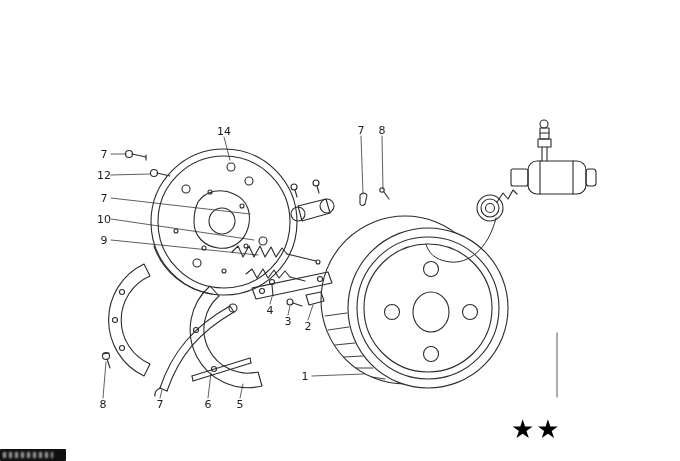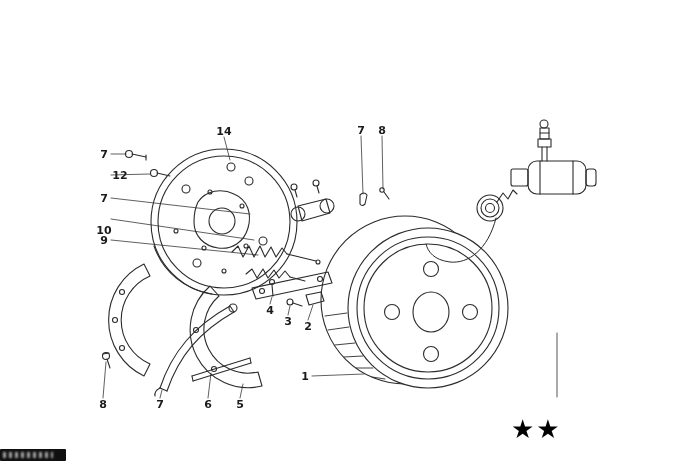--- a/index.html
+++ b/index.html
@@ -3,21 +3,21 @@
 <meta charset="utf-8">
 <style>
   html,body{margin:0;padding:0;background:#e8e8e8;}
   .stage{
     position:relative;width:680px;height:461px;background:#ffffff;
     overflow:hidden;font-family:"DejaVu Sans", sans-serif;
   }
   .stage svg{position:absolute;left:0;top:0;}
   .callout{
     position:absolute;transform:translate(-50%,-50%);
-    font-size:11px;font-weight:700;color:#1b1b1b;line-height:1;
+    font-size:11px;font-weight:400;color:#1b1b1b;line-height:1;
     user-select:none;white-space:nowrap;
   }
   .stars{
     position:absolute;left:511px;top:416px;
     font-size:26px;font-weight:700;color:#000;letter-spacing:2px;line-height:1;
   }
   .watermark{
     position:absolute;left:0;bottom:0;width:66px;height:12px;
     background:#101010;border-radius:1px;overflow:hidden;
   }
@@ -204,23 +204,23 @@
       </g>
 
       <g stroke-width="0.8">
         <path d="M557,333 L557,397"></path>
       </g>
 
     </g>
   </svg>
 
   <span class="callout" style="left:104px;top:154px">7</span>
-  <span class="callout" style="left:120px;top:175px">12</span>
+  <span class="callout" style="left:104px;top:175px">12</span>
   <span class="callout" style="left:104px;top:198px">7</span>
-  <span class="callout" style="left:104px;top:230px">10</span>
+  <span class="callout" style="left:104px;top:219px">10</span>
   <span class="callout" style="left:104px;top:240px">9</span>
   <span class="callout" style="left:224px;top:131px">14</span>
   <span class="callout" style="left:361px;top:130px">7</span>
   <span class="callout" style="left:382px;top:130px">8</span>
   <span class="callout" style="left:270px;top:310px">4</span>
   <span class="callout" style="left:288px;top:321px">3</span>
   <span class="callout" style="left:308px;top:326px">2</span>
   <span class="callout" style="left:305px;top:376px">1</span>
   <span class="callout" style="left:103px;top:404px">8</span>
   <span class="callout" style="left:160px;top:404px">7</span>

